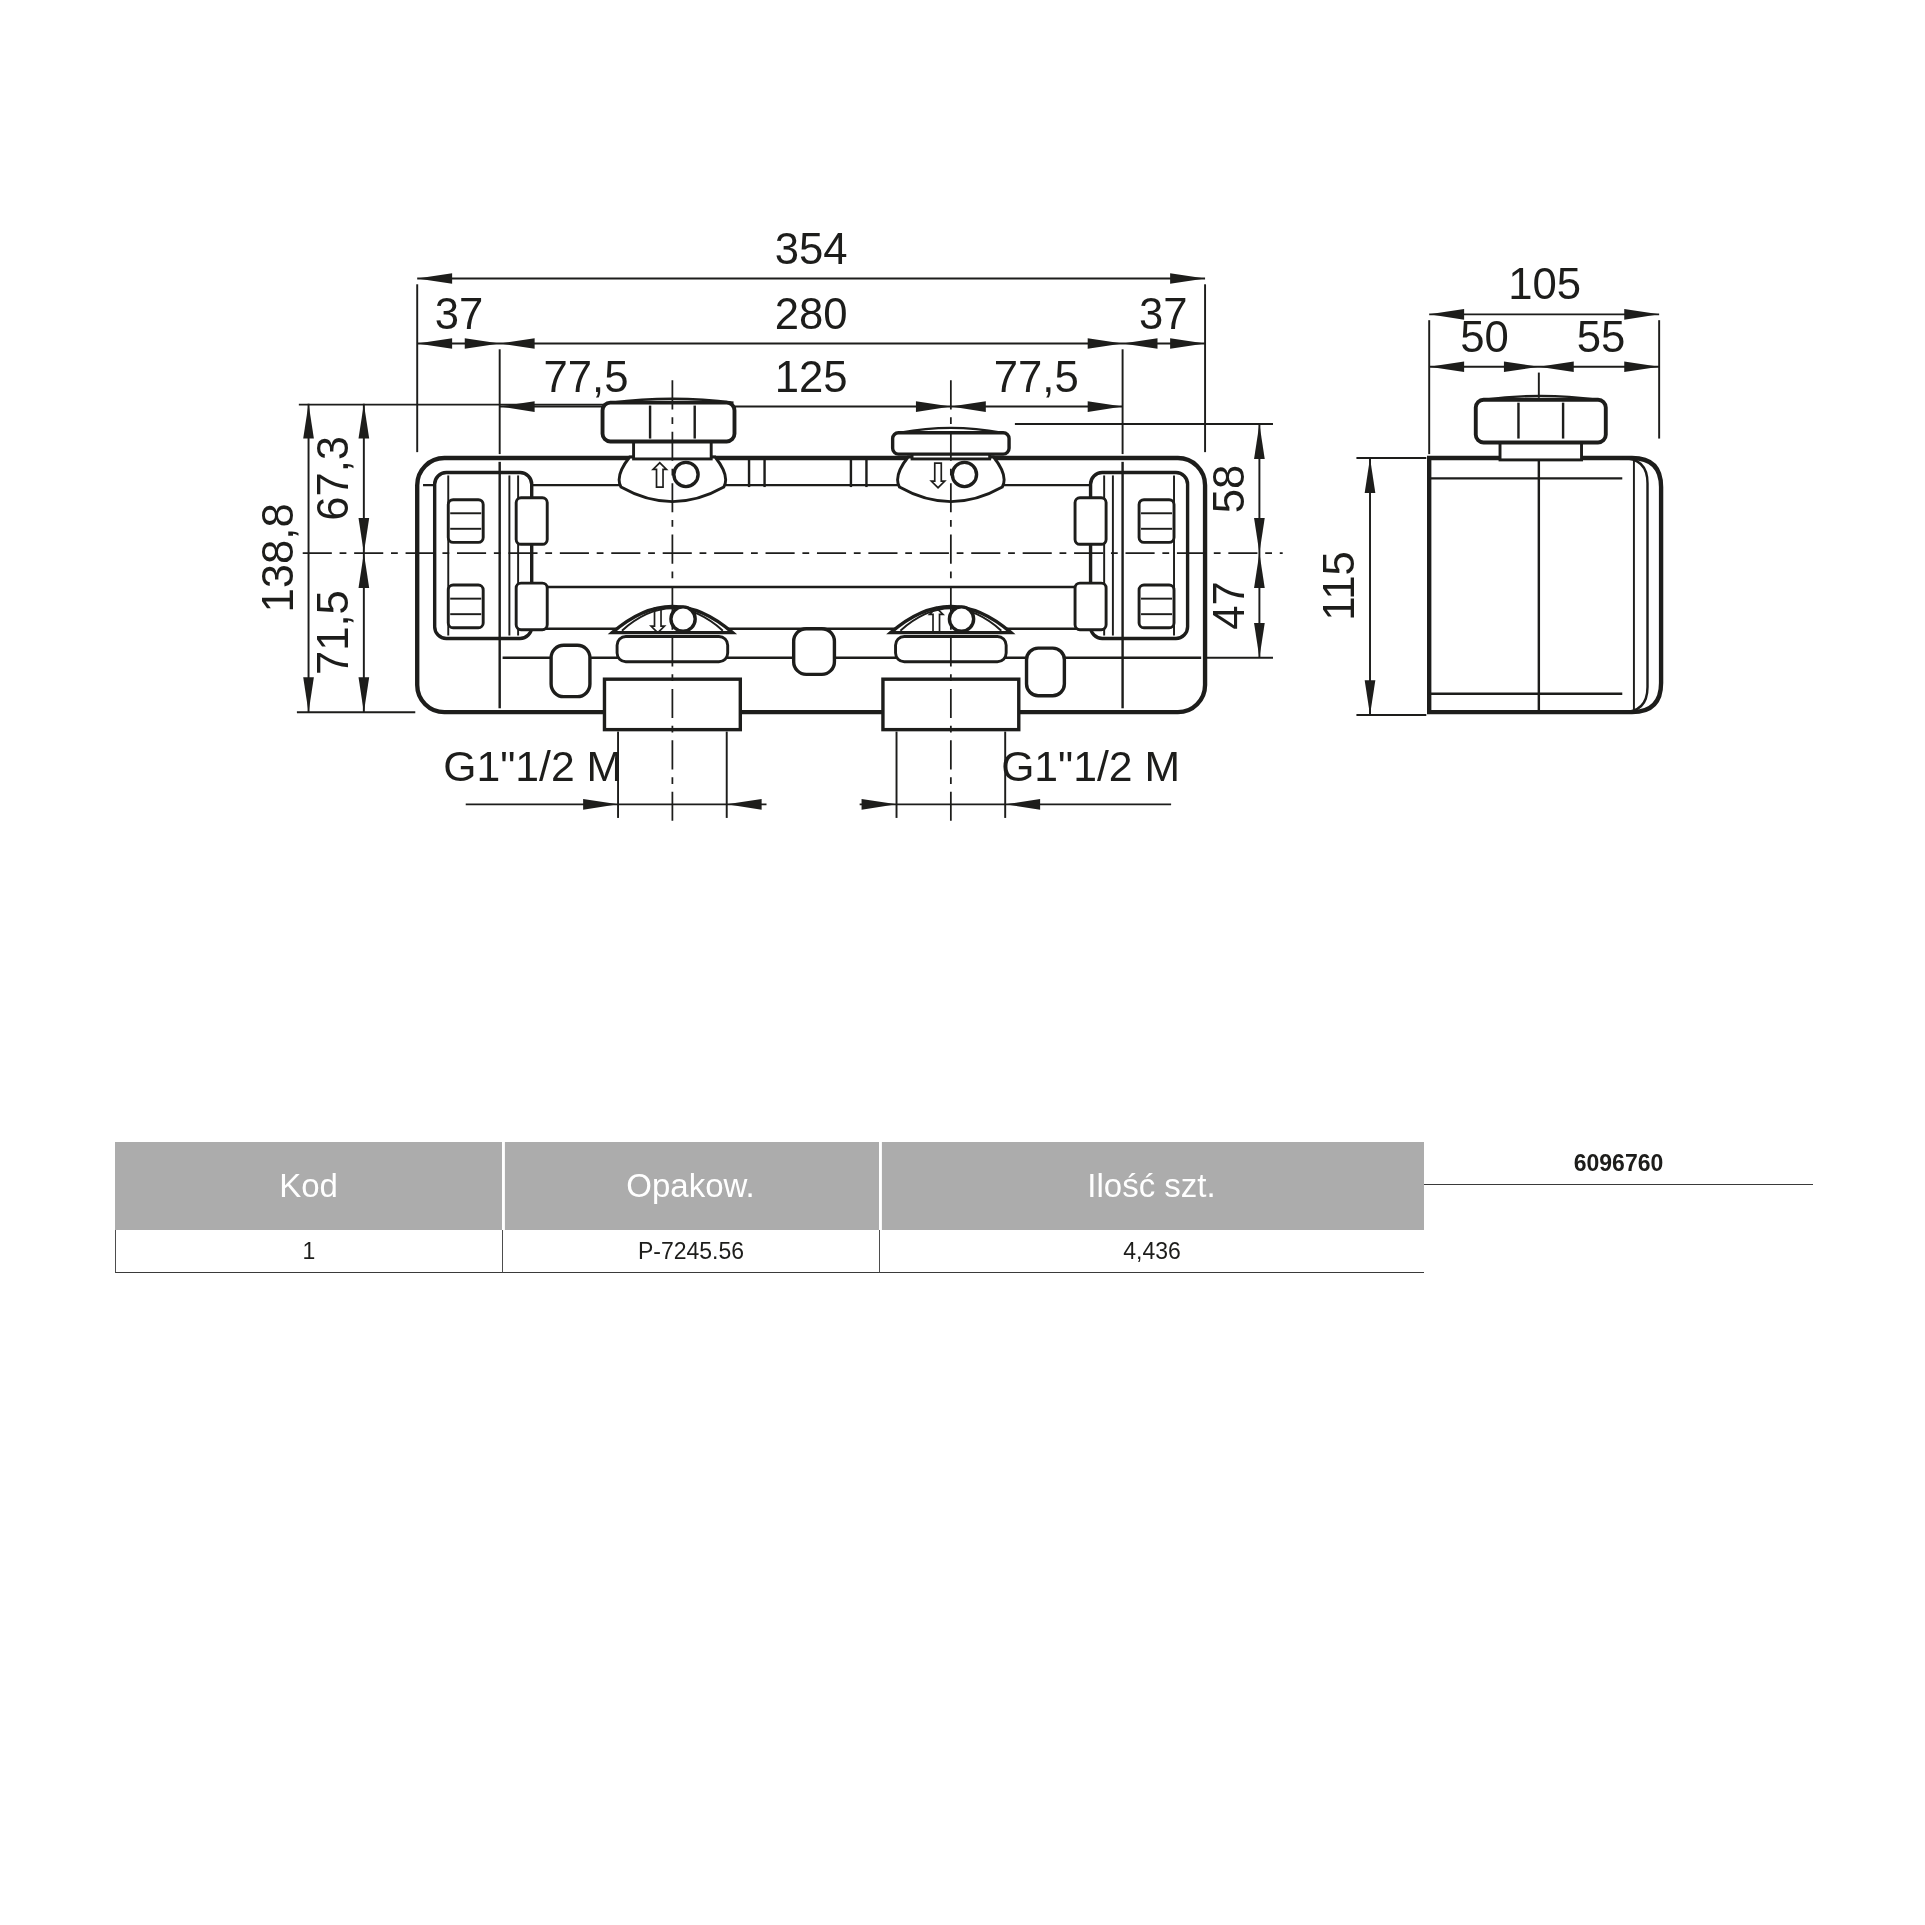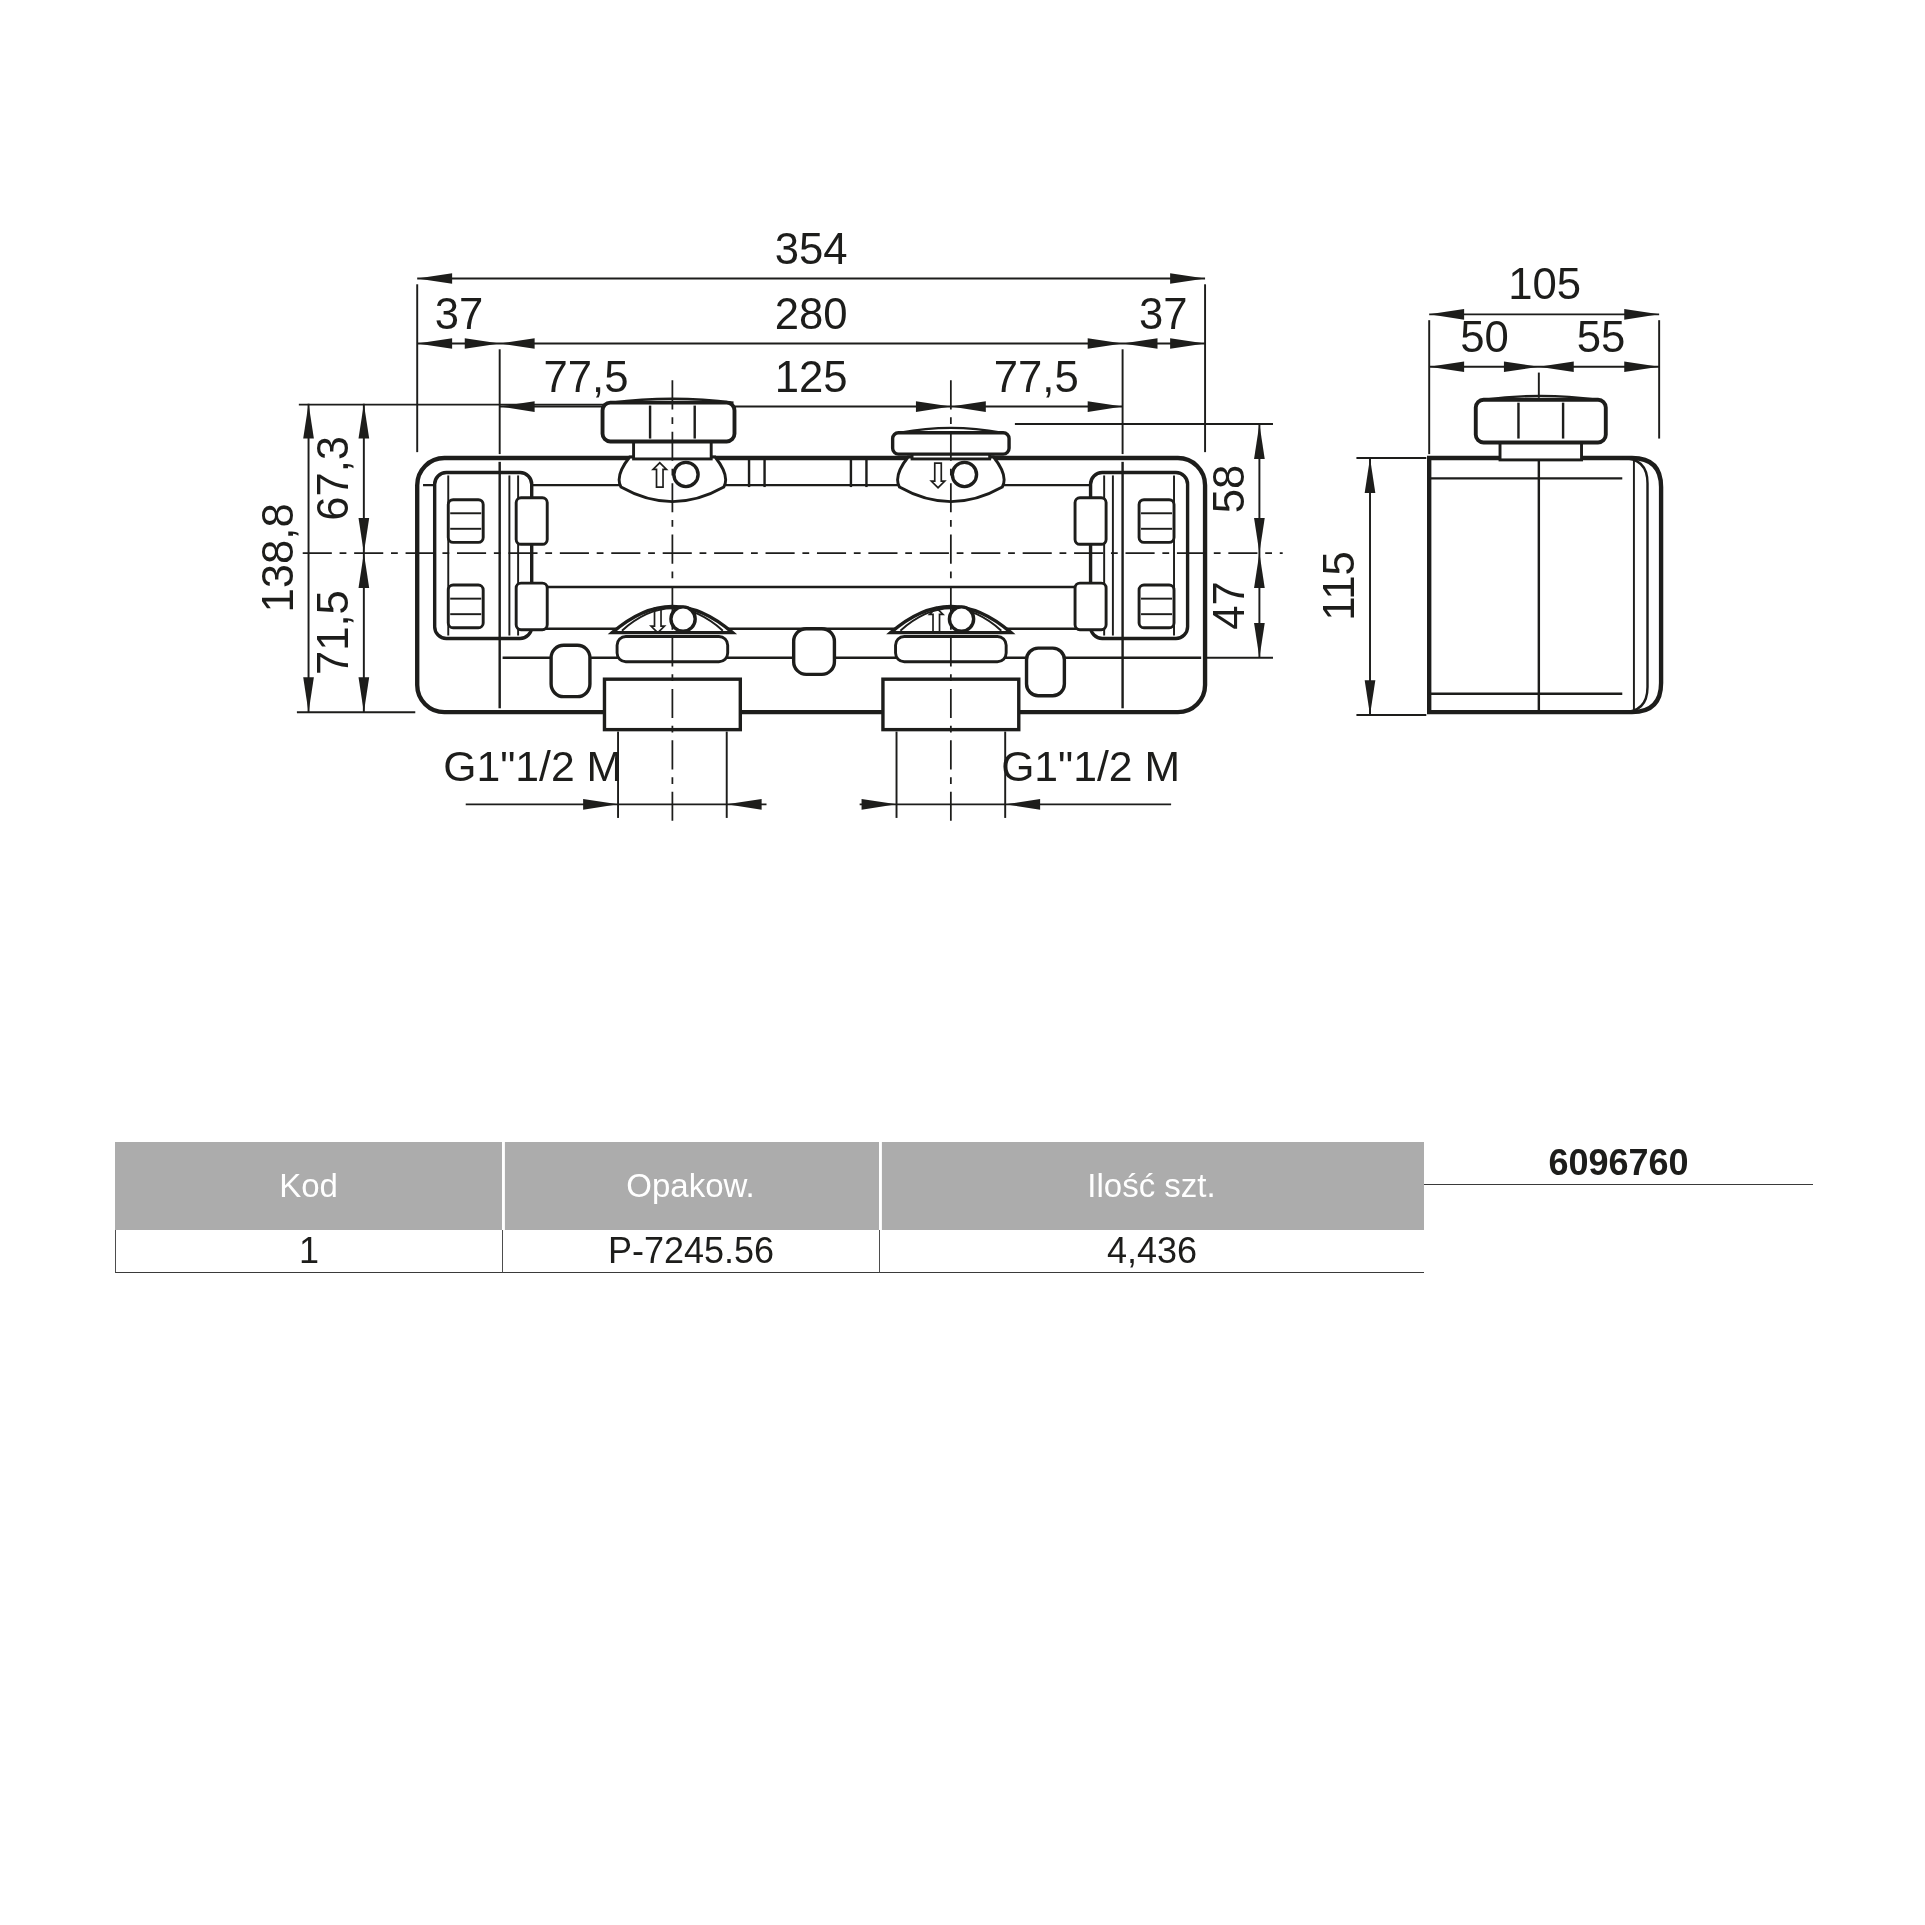--- a/index.html
+++ b/index.html
@@ -7,21 +7,21 @@
           font-family:"Liberation Sans", sans-serif;}
   svg text{fill:#1d1d1b;font-family:"Liberation Sans", sans-serif;}
   svg .dimtxt{font-size:45px;}
   svg .gtxt{font-size:44px;}
   svg .sym{font-size:36px;font-family:"DejaVu Sans", sans-serif;}
   .spec-table{position:absolute;left:115px;top:1142px;width:1698px;
               display:grid;grid-template-columns:387px 377px 545px 389px;}
   .spec-table .hcell{background:#acacac;color:#fff;font-size:33px;height:88px;
               display:flex;align-items:center;justify-content:center;}
   .spec-table .hcell + .hcell{box-shadow:inset 2.9px 0 0 #fff;}
-  .spec-table .rcell{background:#fff;color:#1d1d1b;font-size:36px;height:42px;
+  .spec-table .rcell{background:#fff;color:#1d1d1b;font-size:23px;height:42px;
               display:flex;align-items:center;justify-content:center;
               border-bottom:1.9px solid #3a3a3a;}
   .spec-table .rcell + .rcell{border-left:1.9px solid #4d4d4d;}
   .spec-table .rcell.code{font-weight:bold;}
 </style>
 </head>
 <body>
 
 <div class="canvas">
 

